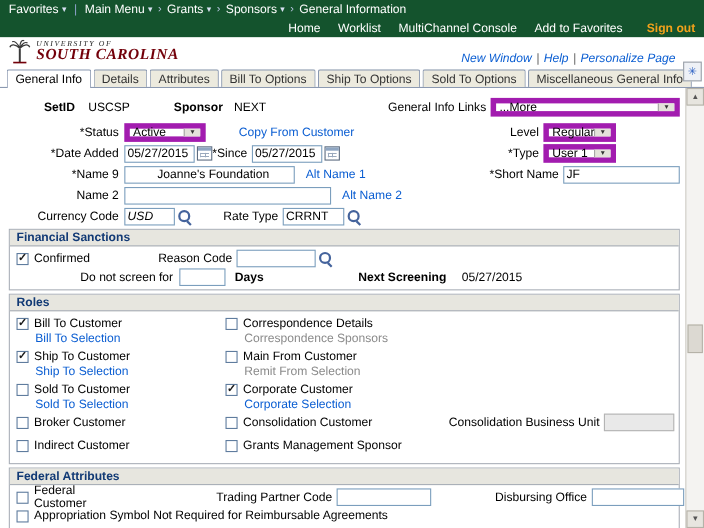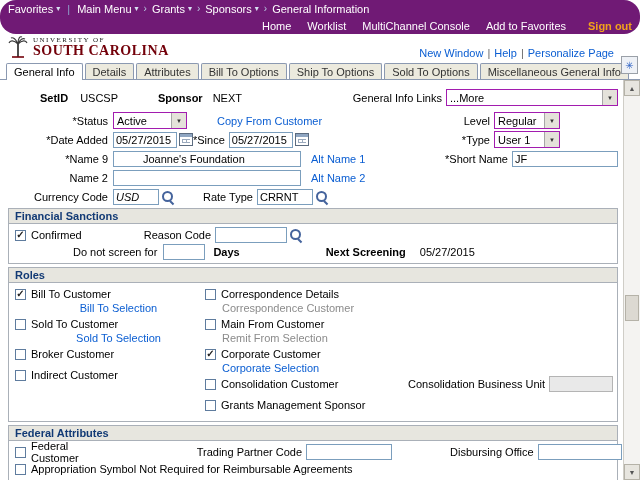--- a/index.html
+++ b/index.html
@@ -3,31 +3,31 @@
 <meta charset="utf-8">
 <style>
   * { box-sizing: border-box; }
   html,body { margin:0; padding:0; }
   body {
     width:640px; height:480px; overflow:hidden; background:#fff;
     font-family:"Liberation Sans", sans-serif; font-size:11px; color:#000;
     position:relative;
   }
   
-  .topbar { background:#701a75; color:#fff;border-radius:16px; }
+  .topbar { background:#14532d; color:#fff; }
   .hrow { display:flex; align-items:center; height:17px; padding:0 8px; white-space:nowrap; }
   .crumb-item { display:inline-flex; align-items:center; cursor:pointer; }
   .caret::after { content:"▾"; font-size:8px; margin-left:3px; color:#d7e0f2; }
   .csep { color:#b9c6e2; margin:0 5px; font-size:10px; }
   .vbar { color:#8fa2cc; margin:0 7px; }
   .hlinks { margin-left:auto; display:flex; gap:16px; }
   .hlink { color:#fff; cursor:pointer; }
   .signout { color:#f2a21b; font-weight:bold; margin-left:22px; cursor:pointer; }
   
-  .brand { height:27px; background:#fff; display:flex; align-items:center; padding:2px 8px; position:relative; border-bottom:1px solid #fff; }
+  .brand { height:27px; background:#fff; display:flex; align-items:center; padding:2px 8px; position:relative; border-bottom:1px solid #fff;font-style:italic; }
   .brand-text { margin-left:5px; font-family:"Liberation Serif", serif; line-height:1; }
   .brand-l1 { font-size:7px; letter-spacing:1.5px; color:#1a1a1a; }
   .brand-l2 { font-size:14px; font-weight:bold; color:#73000a; letter-spacing:0.5px; }
   .pagelinks { position:absolute; right:26px; bottom:1px; color:#0b5ed2; }
   .pagelinks span.pl { cursor:pointer; }
   .plsep::after { content:"|"; color:#666; margin:0 4px; }
   
   .tabs { display:flex; align-items:flex-end; gap:2px; padding:0 0 0 6px; height:19px; border-bottom:1px solid #8b99b1; background:#fff; }
   .tab { border:1px solid #8b99b1; border-bottom:none; border-radius:2px 2px 0 0;
          background:#eceade; padding:2px 7px 1px 7px; color:#333; cursor:pointer; height:16px; line-height:12px; }
@@ -35,21 +35,21 @@
   
   .content { padding:5px 22px 0 8px; }
   .row { display:flex; align-items:center; height:17px; margin-bottom:2px; position:relative; }
   .spacer { flex:1 1 auto; }
   .lbl { margin-right:4px; white-space:nowrap; }
   .lbl-b { font-weight:bold; white-space:nowrap; }
   .b { font-weight:bold; }
   .w100 { width:100px; text-align:right; flex:none; margin-right:5px; }
   .in { border:1px solid #7b9ebd; height:16px; font:11px "Liberation Sans", sans-serif; padding:0 2px; background:#fff; }
   .in.dis { background:#e9e9e9; border-color:#b4b4b4; }
-  .dd { display:inline-flex; border:1px solid #a21caf; height:17px; background:#fff; align-items:center; cursor:pointer; flex:none; }
+  .dd { display:inline-flex; border:5px solid #a21caf; height:17px; background:#fff; align-items:center; cursor:pointer; flex:none; }
   .dd-txt { padding:0 3px; flex:1; white-space:nowrap; overflow:hidden; }
   .dd-btn { width:15px; align-self:stretch; background:#e4e2da; border-left:1px solid #a6a6a6; display:flex; align-items:center; justify-content:center; }
   .dd-btn::after { content:"▼"; font-size:6px; color:#333; }
   .mr58 { margin-right:58px; }
   .link { color:#0b5ed2; cursor:pointer; text-decoration:none; white-space:nowrap; }
   .dim { color:#8b8b8b; white-space:nowrap; }
   .cb { width:11px; height:11px; border:1px solid #5f7c9e; background:#fff; display:inline-flex; align-items:center; justify-content:center; margin-right:5px; flex:none; cursor:pointer; }
   .cb.checked::after { content:"✓"; font-size:10px; font-weight:bold; color:#1a1a1a; line-height:1; }
   .cal { width:14px; height:13px; display:inline-block; border:1px solid #5c6c80; background:#fff; margin-left:2px; position:relative; flex:none; cursor:pointer; }
   .cal::before { content:""; position:absolute; top:0; left:0; right:0; height:3px; background:#8fa6c2; }
@@ -58,21 +58,21 @@
                repeating-linear-gradient(to bottom,#9aa9bd 0 1px,transparent 1px 3px); }
   .mag { position:relative; width:14px; height:14px; display:inline-block; margin-left:2px; flex:none; cursor:pointer; }
   .mag::before { content:""; position:absolute; left:1px; top:1px; width:7px; height:7px; border:2px solid #44639c; border-radius:50%; }
   .mag::after { content:""; position:absolute; left:9px; top:10px; width:5px; height:2px; background:#44639c; transform:rotate(45deg); transform-origin:left center; }
   
   .gbox { border:1px solid #aab0b8; margin:3px 0; }
   .gbox-hd { background:#e7e6df; border-bottom:1px solid #aab0b8; padding:1px 6px; color:#123a75; font-weight:bold; height:15px; line-height:13px; display:flex; align-items:center; }
   .gbox-bd { padding:3px 4px 2px 6px; }
   
   .roles-bd { display:flex; padding:4px 4px 2px 6px; }
-  .rcol1 { width:190px; flex:none;text-align:center; }
+  .rcol1 { width:190px; flex:none; }
   .rcol2 { flex:1; }
   .rline { display:flex; align-items:center; height:14px; }
   .rlink { margin:1px 0 3px 17px; height:12px; line-height:12px; }
   .rsingle { margin-bottom:7px; }
   
   .vscroll { position:absolute; right:0; top:80px; bottom:0; width:17px; background:#f4f3f1; border-left:1px solid #cfcdc7; }
   .sarrow { position:absolute; left:0; right:0; height:16px; background:#e7e5df; border:1px solid #b5b2a8; display:flex; align-items:center; justify-content:center; font-size:7px; color:#555; cursor:pointer; }
   .sarrow.up { top:0; }
   .sarrow.down { bottom:0; }
   .vthumb { position:absolute; left:1px; right:1px; top:215px; height:26px; background:#dcd9d2; border:1px solid #b5b2a8; cursor:pointer; }
@@ -173,21 +173,21 @@
     <span class="spacer"></span>
     <span class="lbl">*Type</span>
     <span class="dd mr58" style="width:66px">
       <span class="dd-txt">User 1</span>
       <span class="dd-btn"></span>
     </span>
   </div>
 
   <div class="row">
     <span class="w100">*Name 9</span>
-    <input class="in" style="width: 188px; padding-left: 29px;" value="Joanne's Foundation">
+    <input class="in" style="width: 155px; padding-left: 29px;" value="Joanne's Foundation">
     <span class="link" style="margin-left:10px">Alt Name 1</span>
     <span class="spacer"></span>
     <span class="lbl">*Short Name</span>
     <input class="in" style="width: 106px;" value="JF">
   </div>
 
   <div class="row">
     <span class="w100">Name 2</span>
     <input class="in" style="width: 188px;" value="">
     <span class="link" style="margin-left:10px">Alt Name 2</span>
@@ -228,41 +228,48 @@
       <div class="rcol1">
         <div>
           <div class="rline">
               <span class="cb checked"></span>
               <span>Bill To Customer</span>
             </div>
           <div class="rlink"><span class="link">Bill To Selection</span></div>
         </div>
         <div>
           <div class="rline">
+              <span class="cb checked"></span>
+              <span>Ship To Customer</span>
+            </div>
+          <div class="rlink"><span class="link">Ship To Selection</span></div>
+        </div>
+        <div>
+          <div class="rline">
               <span class="cb"></span>
               <span>Sold To Customer</span>
             </div>
           <div class="rlink"><span class="link">Sold To Selection</span></div>
         </div>
         <div class="rline rsingle">
             <span class="cb"></span>
             <span>Broker Customer</span>
           </div>
         <div class="rline rsingle">
             <span class="cb"></span>
             <span>Indirect Customer</span>
           </div>
       </div>
       <div class="rcol2">
         <div>
           <div class="rline">
               <span class="cb"></span>
               <span>Correspondence Details</span>
             </div>
-          <div class="rlink"><span class="dim">Correspondence Customer</span></div>
+          <div class="rlink"><span class="dim">Correspondence Sponsors</span></div>
         </div>
         <div>
           <div class="rline">
               <span class="cb"></span>
               <span>Main From Customer</span>
             </div>
           <div class="rlink"><span class="dim">Remit From Selection</span></div>
         </div>
         <div>
           <div class="rline">

